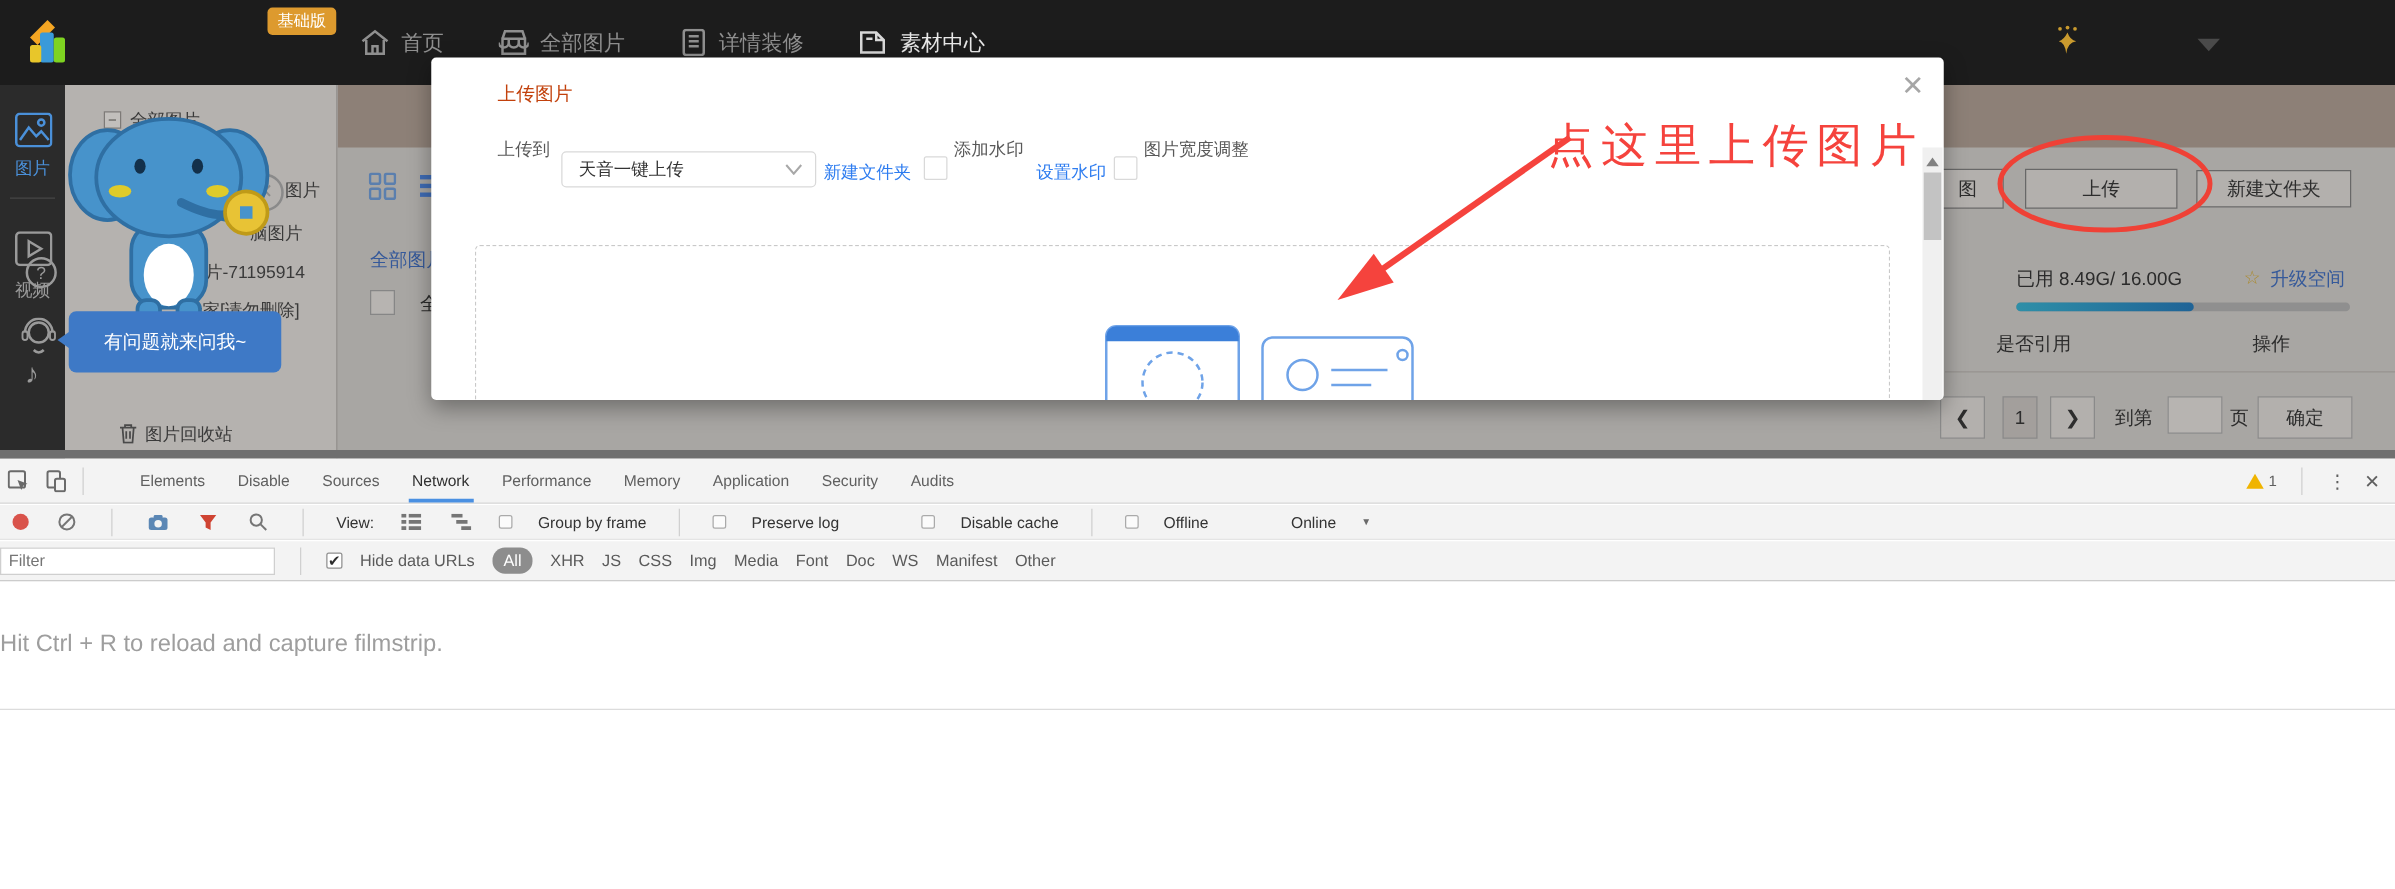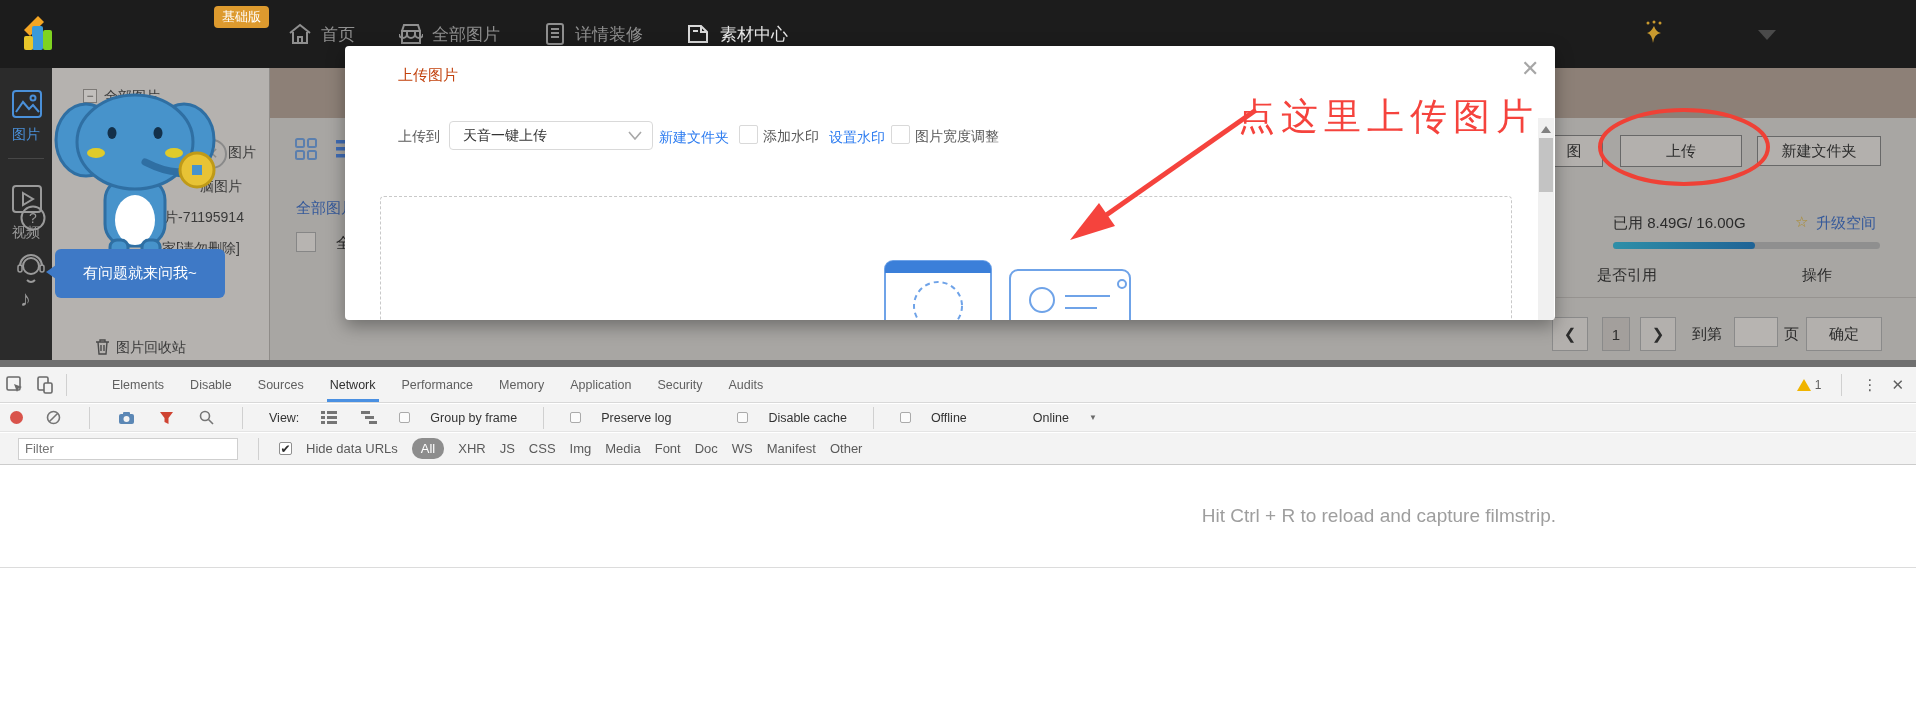--- a/index.html
+++ b/index.html
@@ -46,21 +46,21 @@
 
   
   #mascot { z-index:4; left:50px; top:90px; }
   #bubble { position:absolute; left:55px; top:249px; width:170px; height:49px; background:#3e79c6; border-radius:6px; color:#fff; font-size:15px; display:flex; align-items:center; justify-content:center; z-index:5; cursor:pointer; }
   #bubble:before { content:""; position:absolute; left:-9px; top:16px; border-top:7px solid transparent; border-bottom:7px solid transparent; border-right:10px solid #3e79c6; }
 
   
   #modal { position:absolute; left:345px; top:46px; width:1210px; height:274px; background:#fff; border-radius:4px; box-shadow:0 6px 18px rgba(0,0,0,.35); z-index:6; overflow:hidden; }
   #modal-title { position:absolute; left:53px; top:20px; font-size:15px; color:#c2410c; }
   #modal-close { position:absolute; left:1176px; top:10px; font-size:22px; color:#a6a6a6; cursor:pointer; }
-  .form-label { position:absolute; top:82px; font-size:14px; color:#595959; white-space:nowrap;text-align:center; }
+  .form-label { position:absolute; top:65px; font-size:14px; color:#595959; white-space:nowrap;text-align:center; }
   #folder-select { position:absolute; left:104px; top:75px; width:204px; height:29px; border:1px solid #d9d9d9; border-radius:4px; display:flex; align-items:center; justify-content:space-between; padding:0 10px 0 13px; font-size:14px; color:#333; cursor:pointer; }
   .mlink { position:absolute; top:83px; font-size:14px; color:#2d7cf0; cursor:pointer; white-space:nowrap; }
   .mcheck { position:absolute; top:79px; width:19px; height:19px; border:1px solid #d9d9d9; border-radius:2px; background:#fff; cursor:pointer; }
   #dropzone { position:absolute; left:35px; top:150px; width:1132px; height:160px; border:1px dashed #c9c9c9; border-radius:4px; }
   #mscroll { position:absolute; left:1193px; top:72px; width:16px; height:240px; background:#f0f0f0; }
   #mscroll .arr-up { position:absolute; left:3px; top:8px; width:0; height:0; border-left:5px solid transparent; border-right:5px solid transparent; border-bottom:7px solid #818181; }
   #mscroll .thumb { position:absolute; left:1px; top:20px; width:14px; height:54px; background:#c3c3c3; cursor:pointer; }
 
   
   #anno-text { position:absolute; left:1238px; top:92px; font-family:"DejaVu Serif","Liberation Serif",serif; font-size:37px; color:#f5433d; letter-spacing:6px; z-index:8; white-space:nowrap; }
@@ -80,26 +80,26 @@
   .warn-tri { width:0; height:0; border-left:7px solid transparent; border-right:7px solid transparent; border-bottom:12px solid #f0b400; }
   .kebab { color:#5f5f5f; font-size:15px; cursor:pointer; }
   .dt-close { color:#5f5f5f; font-size:15px; cursor:pointer; }
 
   #dt-toolbar { position:absolute; left:0; top:37px; width:1916px; height:28px; background:#f3f3f3; border-bottom:1px solid #e4e4e4; display:flex; align-items:center; gap:20px; padding-left:10px; font-size:12.5px; color:#333; }
   .rec-dot { width:13px; height:13px; border-radius:50%; background:#d9534b; cursor:pointer; }
   .tb-check { width:11px; height:11px; border:1px solid #aaa; background:#fbfbfb; border-radius:2px; cursor:pointer; }
   .tb-label { color:#333; cursor:default; }
   .tb-gap { width:26px; }
 
-  #dt-filterbar { position:absolute; left:0; top:66px; width:1916px; height:32px; background:#f3f3f3; border-bottom:1px solid #ccc; display:flex; align-items:center; gap:14px; padding-left:18px; font-size:13px; color:#5a5a5a; }
+  #dt-filterbar { position:absolute; left:0; top:66px; width:1916px; height:32px; background:#f3f3f3; border-bottom:1px solid #ccc; display:flex; align-items:center; gap:14px; padding-left:0; font-size:13px; color:#5a5a5a; }
   #filter-input { width:220px; height:22px; border:1px solid #cfcfcf; background:#fff; font-size:13px; padding:0 6px; color:#333; font-family:"Liberation Sans",sans-serif; }
   .chk-on { width:13px; height:13px; border:1px solid #8f8f8f; background:#fff; border-radius:2px; font-size:12px; line-height:12px; text-align:center; color:#2d2d2d; cursor:pointer; }
   .pill { background:#8d8d8d; color:#fff; padding:3px 9px; border-radius:10px; cursor:pointer; }
   .ftype { cursor:pointer; }
-  #dt-message { position:absolute; left:0; top:138px; width:1556px; text-align:right; font-size:19px; color:#9e9e9e; }
+  #dt-message { position:absolute; left:0; top:138px; width:1556px; text-align:left; font-size:19px; color:#9e9e9e; }
   #dt-divline { position:absolute; left:0; top:200px; width:1916px; height:1px; background:#dcdcdc; }
 </style>
 </head>
 <body>
 
 <div id="page">
   <div id="banner"></div>
 
   <div id="sidebar">
     <div class="abs" style="left:12px; top:22px;">

